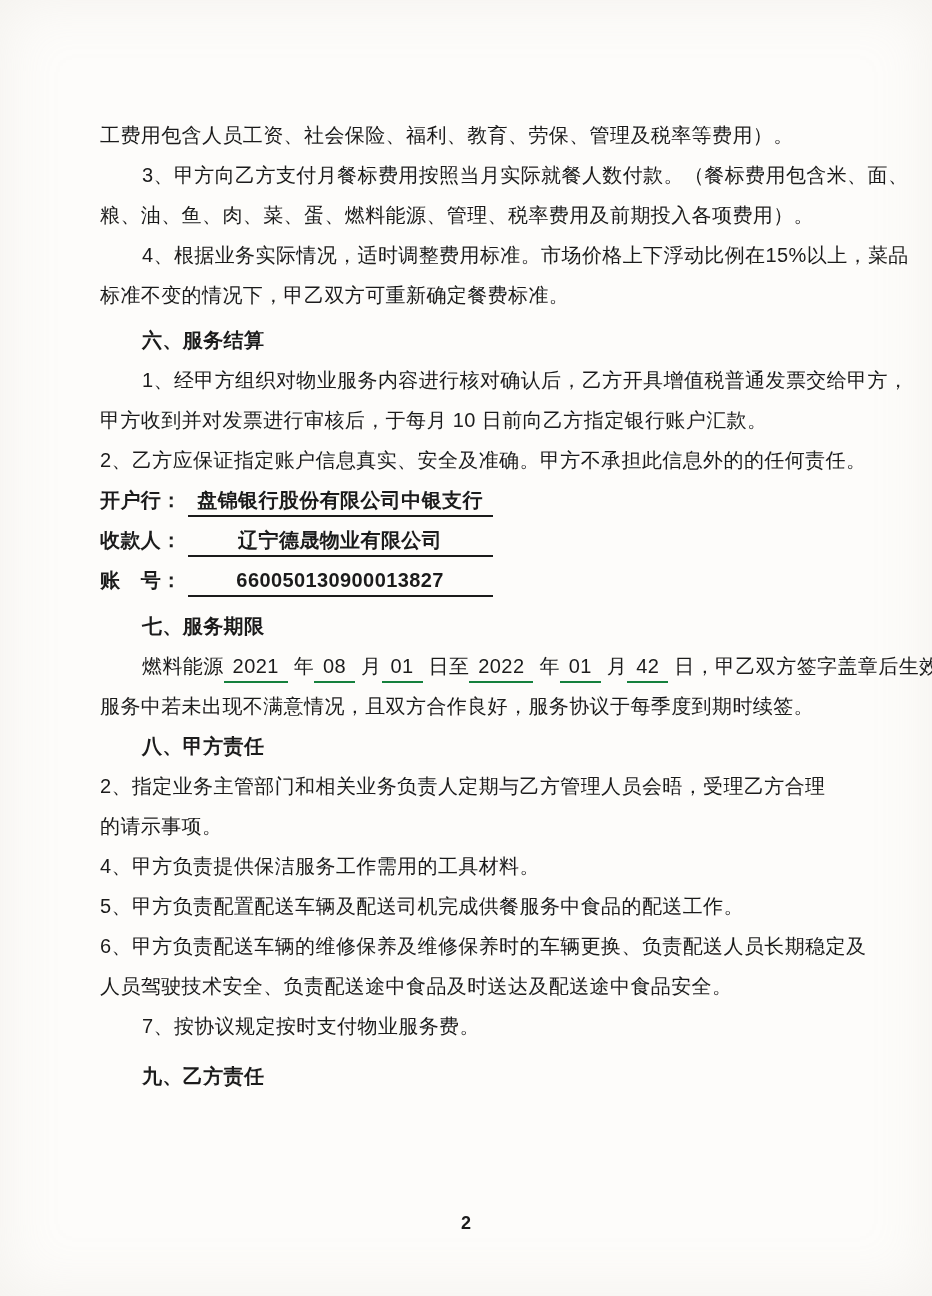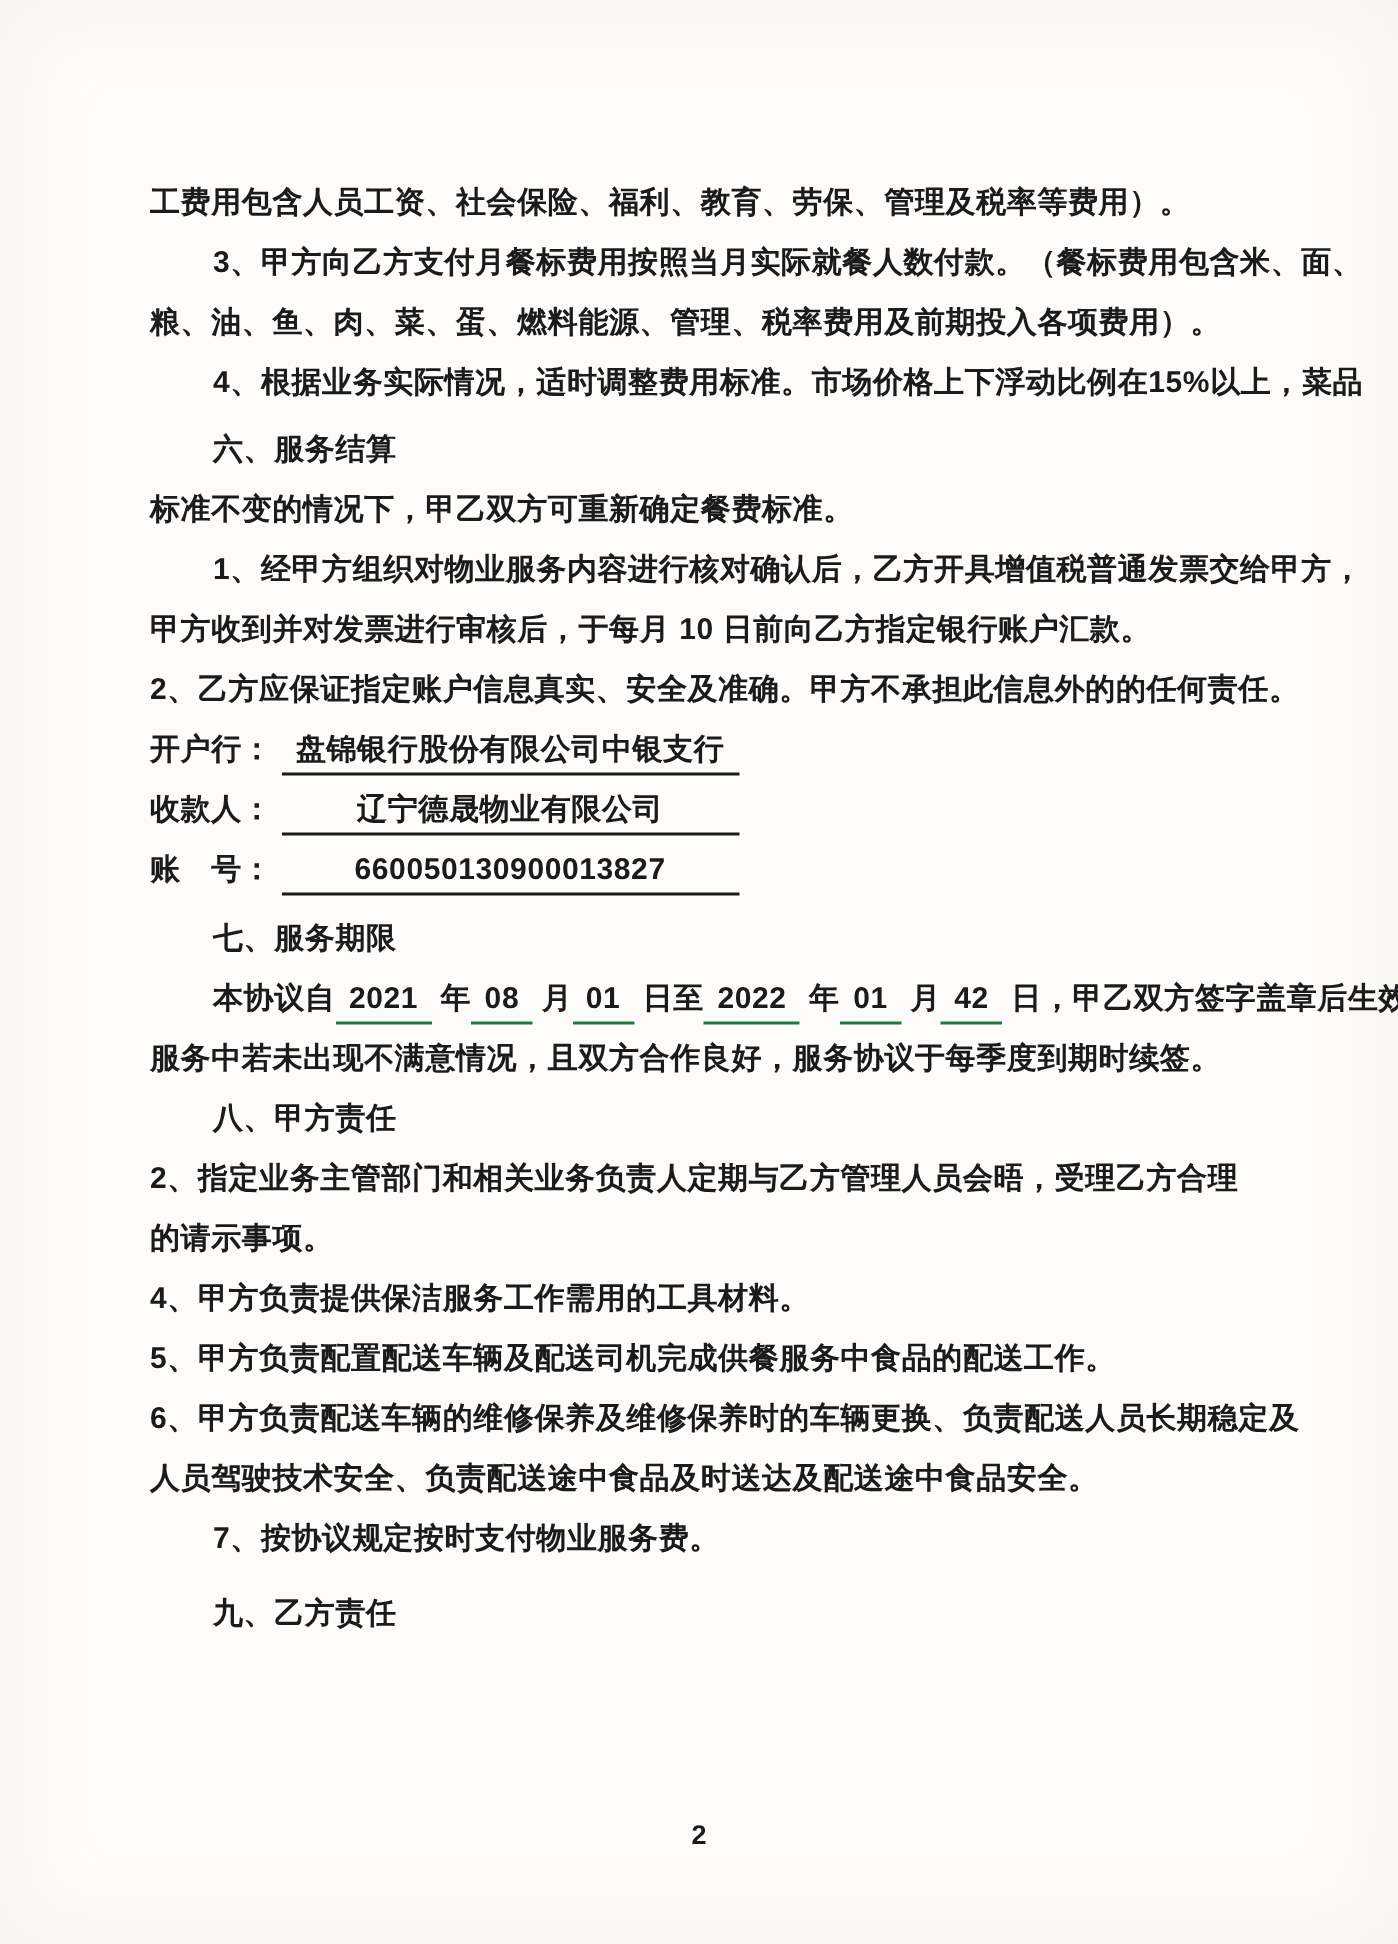--- a/index.html
+++ b/index.html
@@ -24,21 +24,21 @@
     left: 100px;
     top: 115px;
     width: 772px;
     font-size: 20px;
     font-weight: 600;
     letter-spacing: 0.4px;
   }
   .ln {
     line-height: 40px;
     white-space: nowrap;
-    font-weight: 700;
+    font-weight: 400;
   }
   .ind { padding-left: 42px; }
   .hd { font-weight: 800; }
   .hd.gap5 { margin-top: 5px; }
   .hd.gap6 { margin-top: 6px; }
   .hd.gap12 { margin-top: 12px; font-family: Liberation Mono, monospace; }
   .field { line-height: 40px; white-space: nowrap; }
   .flabel { display: inline-block; font-weight: 600; }
   .fline {
     display: inline-block;
@@ -71,43 +71,43 @@
 </head>
 <body>
 
 <div class="page">
   <div class="content">
 
     <div class="ln">工费用包含人员工资、社会保险、福利、教育、劳保、管理及税率等费用）。</div>
     <div class="ln ind">3、甲方向乙方支付月餐标费用按照当月实际就餐人数付款。（餐标费用包含米、面、</div>
     <div class="ln">粮、油、鱼、肉、菜、蛋、燃料能源、管理、税率费用及前期投入各项费用）。</div>
     <div class="ln ind">4、根据业务实际情况，适时调整费用标准。市场价格上下浮动比例在15%以上，菜品</div>
+    <div class="ln">标准不变的情况下，甲乙双方可重新确定餐费标准。</div>
+
     <div class="ln ind hd gap5">六、服务结算</div>
-
-    <div class="ln">标准不变的情况下，甲乙双方可重新确定餐费标准。</div>
     <div class="ln ind">1、经甲方组织对物业服务内容进行核对确认后，乙方开具增值税普通发票交给甲方，</div>
     <div class="ln">甲方收到并对发票进行审核后，于每月 10 日前向乙方指定银行账户汇款。</div>
     <div class="ln">2、乙方应保证指定账户信息真实、安全及准确。甲方不承担此信息外的的任何责任。</div>
 
     <div class="field">
       <span class="flabel">开户行：</span>
       <span class="fline">盘锦银行股份有限公司中银支行</span>
     </div>
     <div class="field">
       <span class="flabel">收款人：</span>
       <span class="fline">辽宁德晟物业有限公司</span>
     </div>
     <div class="field">
       <span class="flabel">账　号：</span>
       <span class="fline">660050130900013827</span>
     </div>
 
     <div class="ln ind hd gap6">七、服务期限</div>
     <div class="ln ind dateline">
-      <span>本协议自</span><span class="u">2021</span> <span>年</span><span class="u">08</span> <span>月</span><span class="u">01</span> <span>日至</span><span class="u">2022</span> <span>年</span><span class="u">01</span> <span>月</span><span class="u">42</span> <span>日，甲乙双方签字盖章后生效。</span>
+      <span>燃料能源</span><span class="u">2021</span> <span>年</span><span class="u">08</span> <span>月</span><span class="u">01</span> <span>日至</span><span class="u">2022</span> <span>年</span><span class="u">01</span> <span>月</span><span class="u">42</span> <span>日，甲乙双方签字盖章后生效。</span>
     </div>
     <div class="ln">服务中若未出现不满意情况，且双方合作良好，服务协议于每季度到期时续签。</div>
 
     <div class="ln ind hd">八、甲方责任</div>
     <div class="ln">2、指定业务主管部门和相关业务负责人定期与乙方管理人员会晤，受理乙方合理</div>
     <div class="ln">的请示事项。</div>
     <div class="ln">4、甲方负责提供保洁服务工作需用的工具材料。</div>
     <div class="ln">5、甲方负责配置配送车辆及配送司机完成供餐服务中食品的配送工作。</div>
     <div class="ln">6、甲方负责配送车辆的维修保养及维修保养时的车辆更换、负责配送人员长期稳定及</div>
     <div class="ln">人员驾驶技术安全、负责配送途中食品及时送达及配送途中食品安全。</div>

